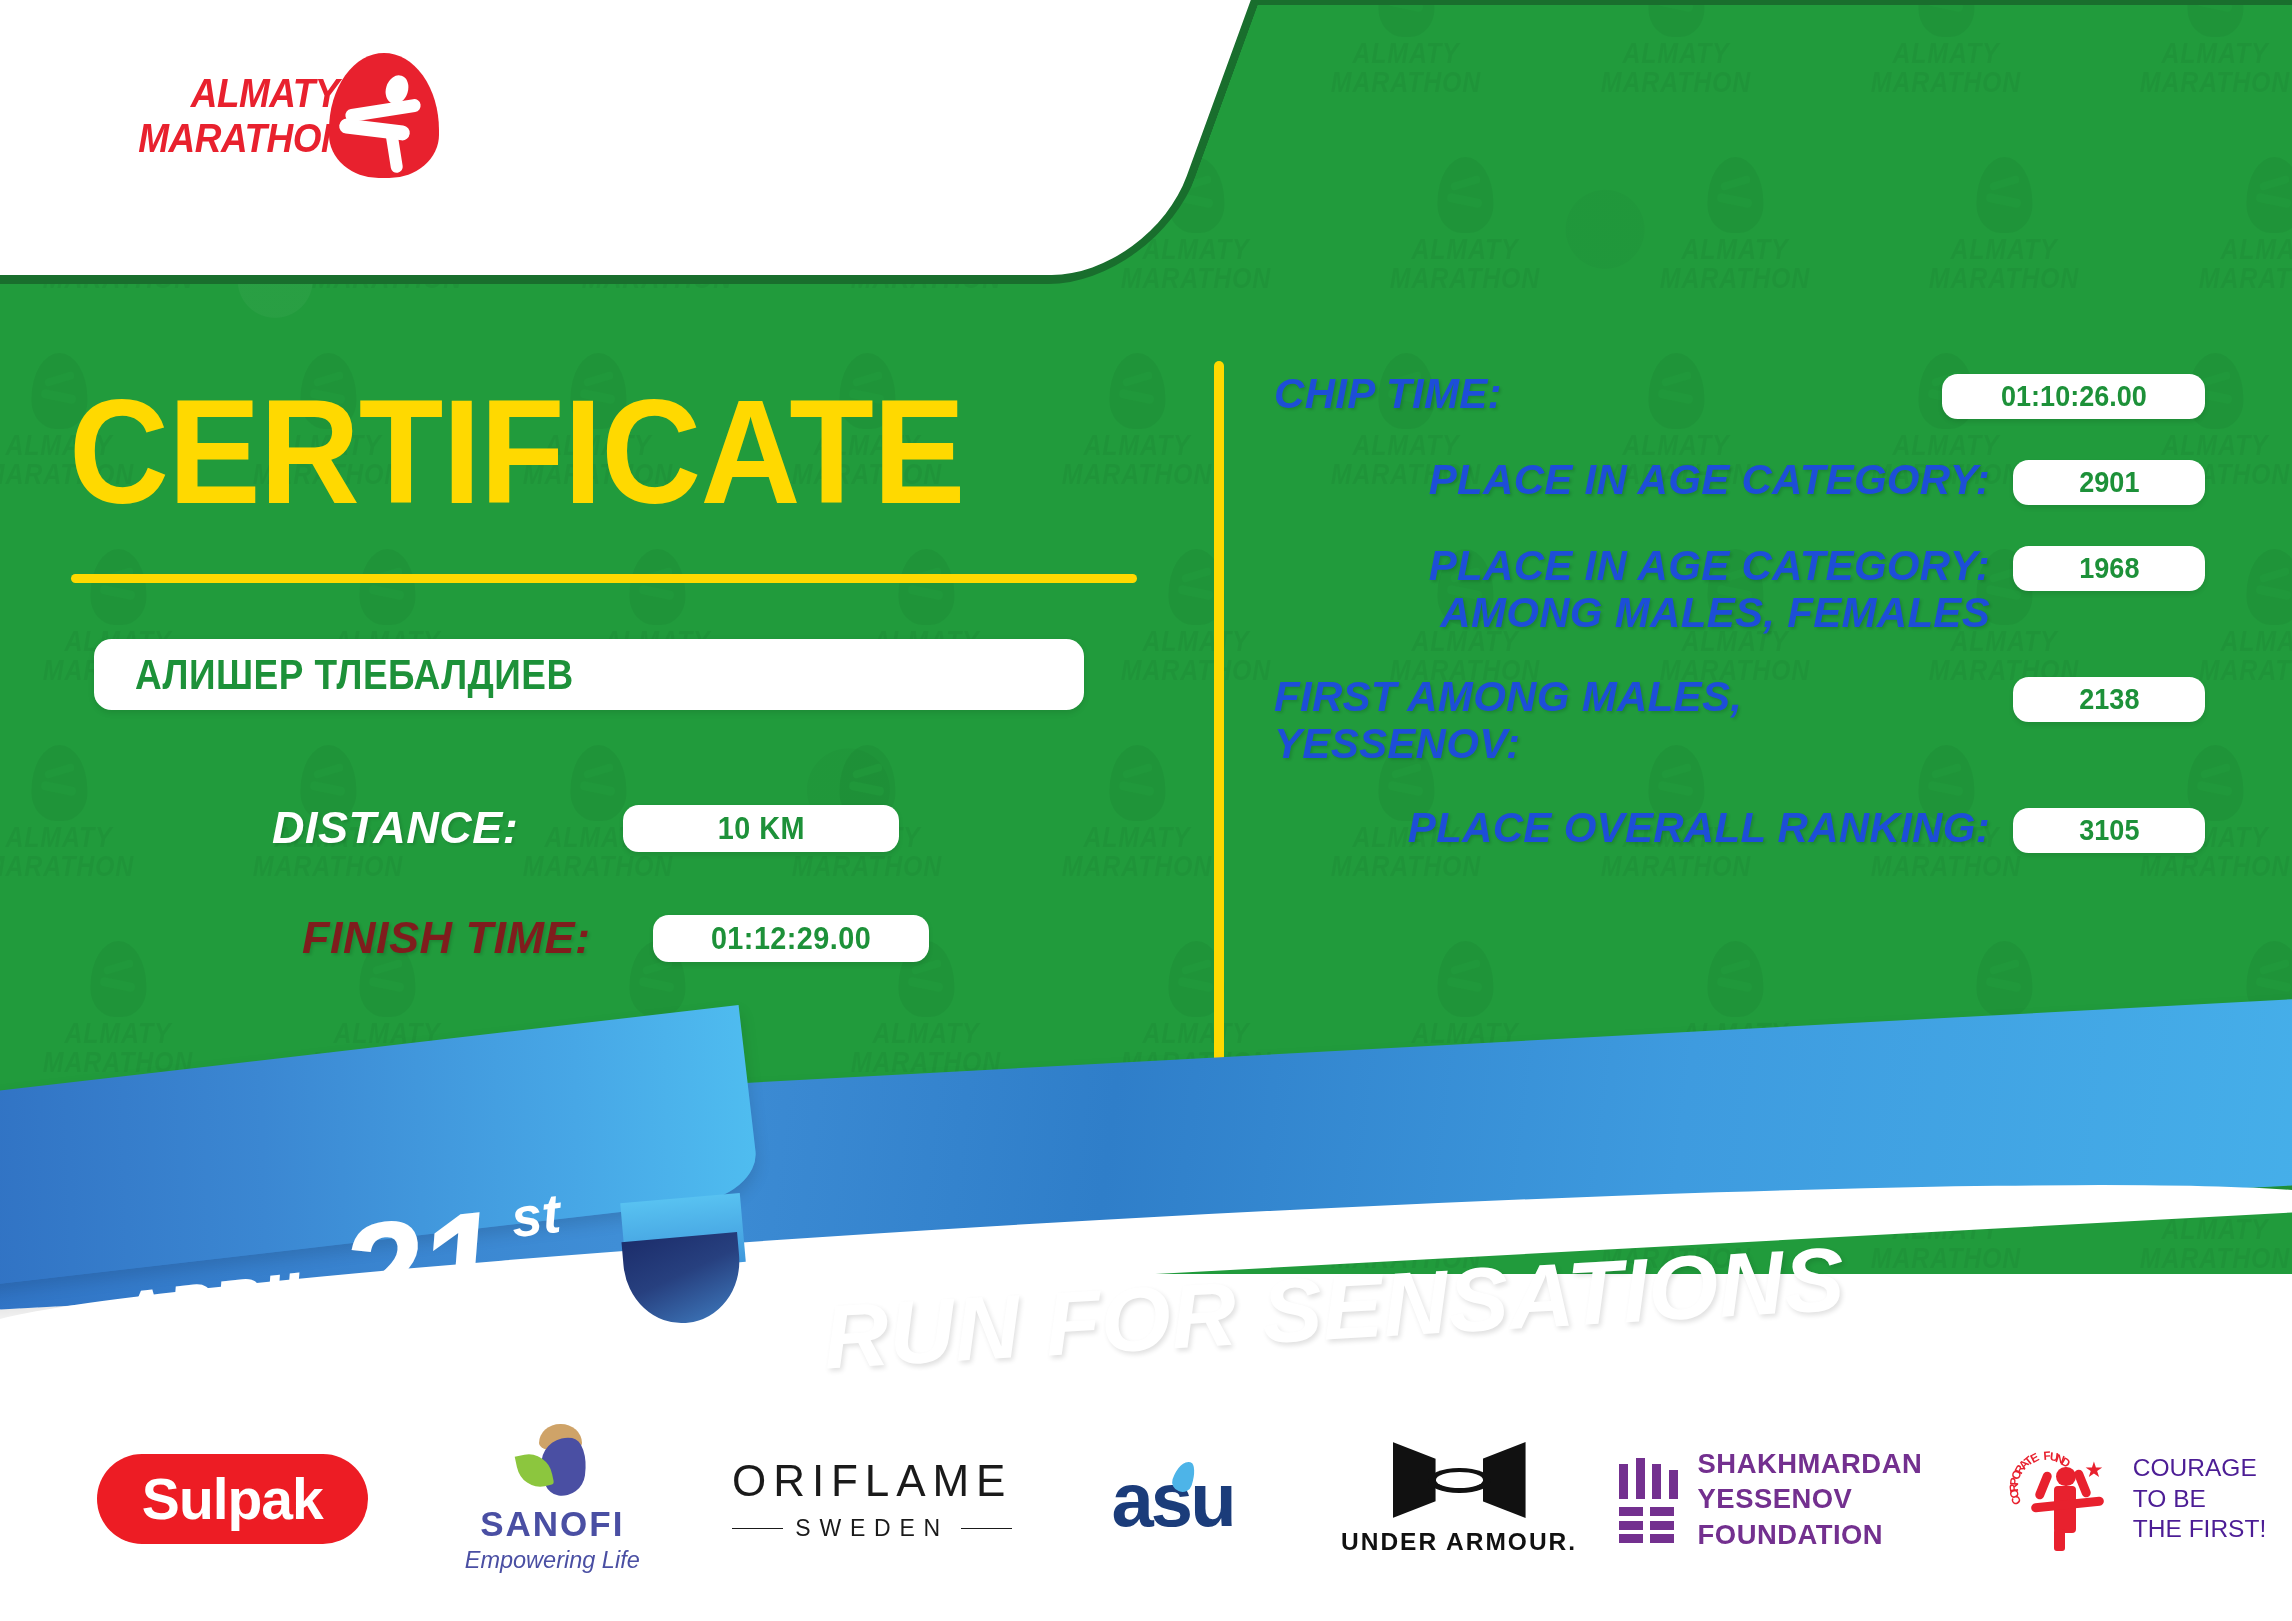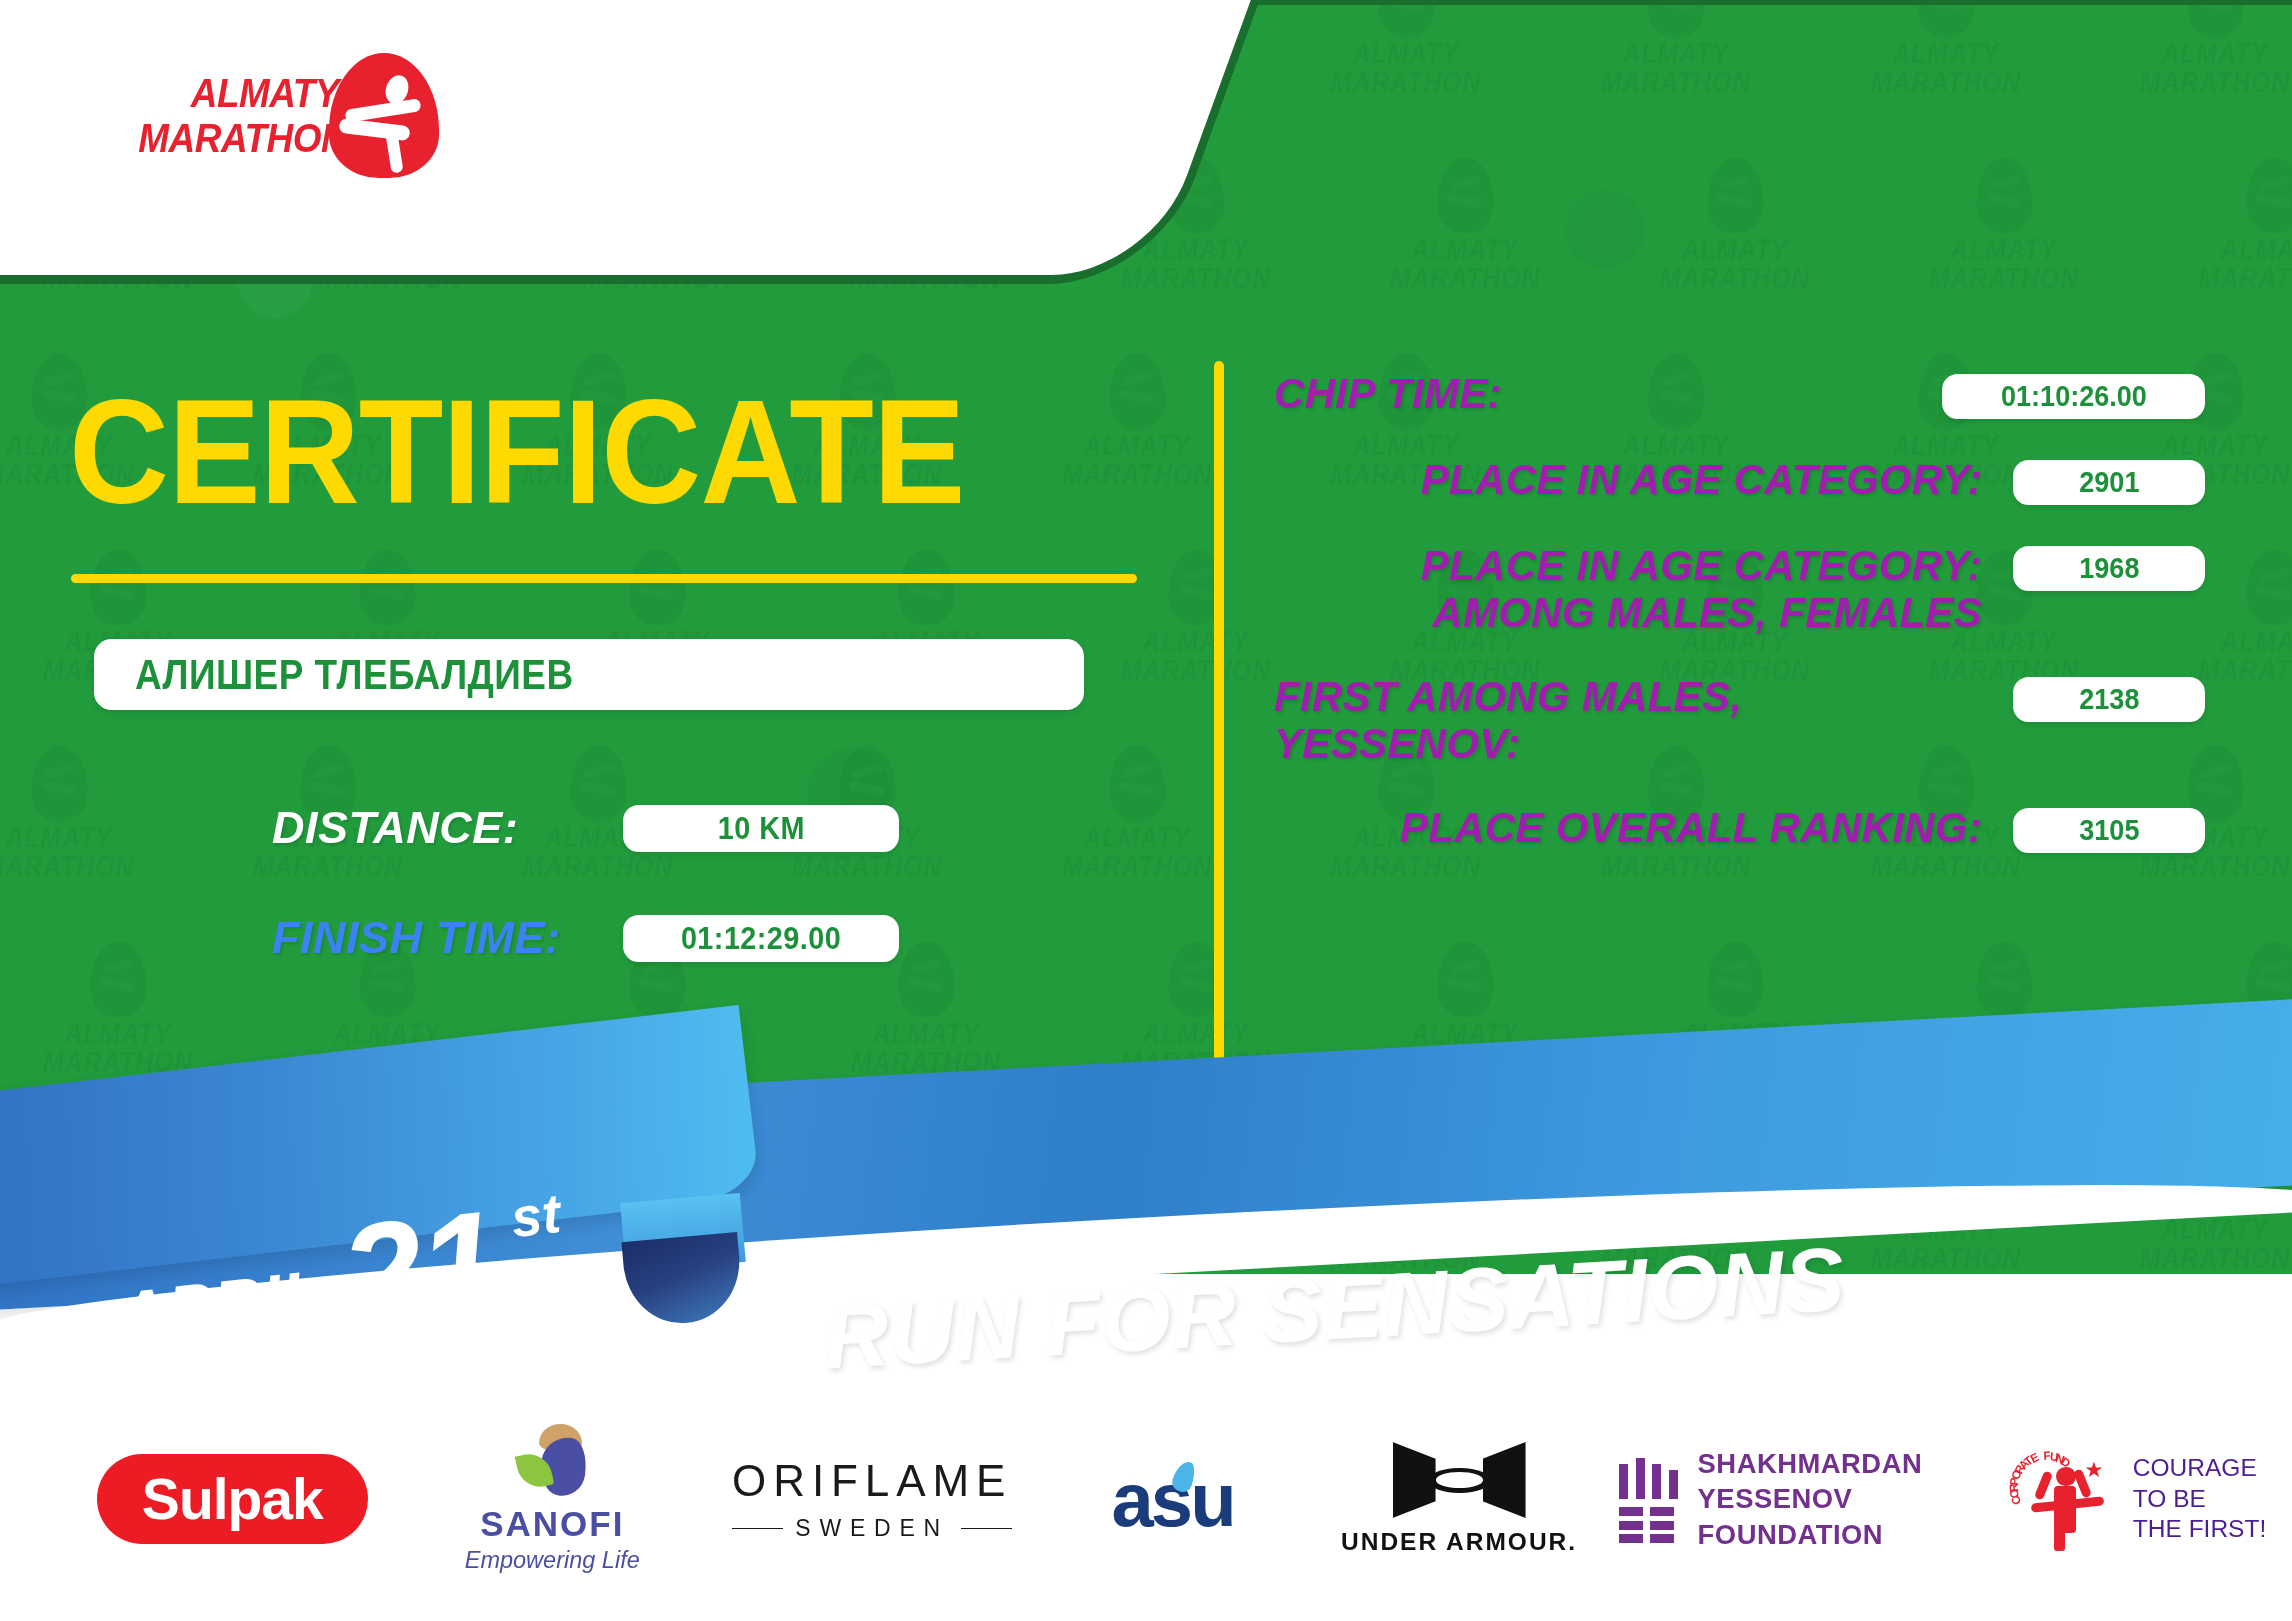--- a/index.html
+++ b/index.html
@@ -110,21 +110,21 @@
     margin-left:41px;color:#1d9139;font-weight:bold;font-size:42px;
     letter-spacing:0.5px;transform:scaleX(.88);transform-origin:left center;
   }
 
   .lrow{position:absolute;display:flex;align-items:center;}
   .lrow .lbl{
     font-weight:bold;font-style:italic;font-size:45px;color:#fff;
     letter-spacing:0.5px;white-space:nowrap;
     text-shadow:2px 2px 2.9px rgba(0,0,0,.12);
   }
-  .lrow .lbl.yellow{color:#3b82f6;}
+  .lrow .lbl.yellow{color:#7f1d1d;margin-left:30px;}
   .val-pill{
     background:#fff;border-radius:15.7px;height:47px;min-width:276px;
     display:flex;align-items:center;justify-content:center;
     box-shadow:0 2.9px 4.9px rgba(0,0,0,.10);
   }
   .val-pill span{
     color:#1d9139;font-weight:bold;font-size:32px;letter-spacing:0.5px;
     transform:scaleX(.9);
   }
   #row-distance{left:272px;top:802px;}
@@ -138,22 +138,22 @@
     background:#ffd900;border-radius:5.9px;
   }
 
   
   .rcol{position:absolute;left:1274px;top:370px;width:931px;}
   .rrow{
     display:flex;align-items:flex-start;justify-content:flex-end;
     margin-bottom:37px;
   }
   .rrow .rlbl{
-    flex:1;text-align:right;padding-right:31px;
-    font-weight:bold;font-style:italic;font-size:42px;color:#a21caf;
+    flex:1;text-align:right;padding-right:23px;
+    font-weight:bold;font-style:italic;font-size:42px;color:#1d4ed8;
     line-height:1.12;letter-spacing:0.3px;
     text-shadow:2px 2px 2.9px rgba(0,0,0,.12);
   }
   .rrow.left-lbl .rlbl{text-align:left;}
   .rpill{
     background:#fff;border-radius:15.7px;height:45px;width:192px;flex:0 0 192px;
     display:flex;align-items:center;justify-content:center;margin-top:3.9px;
     box-shadow:0 2.9px 4.9px rgba(0,0,0,.10);
   }
   .rpill span{color:#1d9139;font-weight:bold;font-size:30px;transform:scaleX(.9);}

